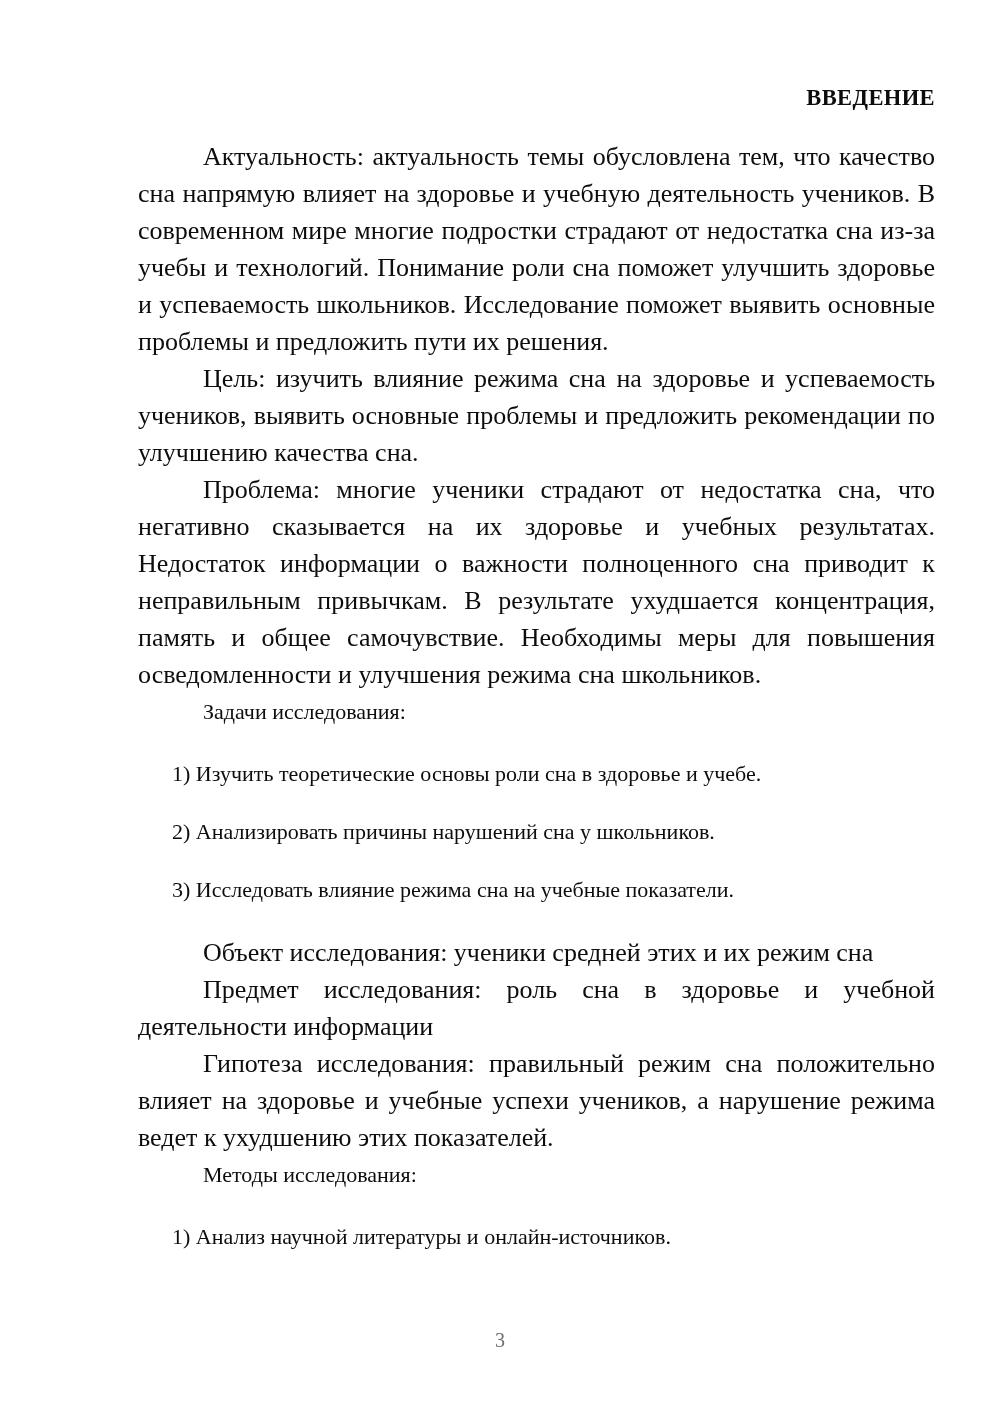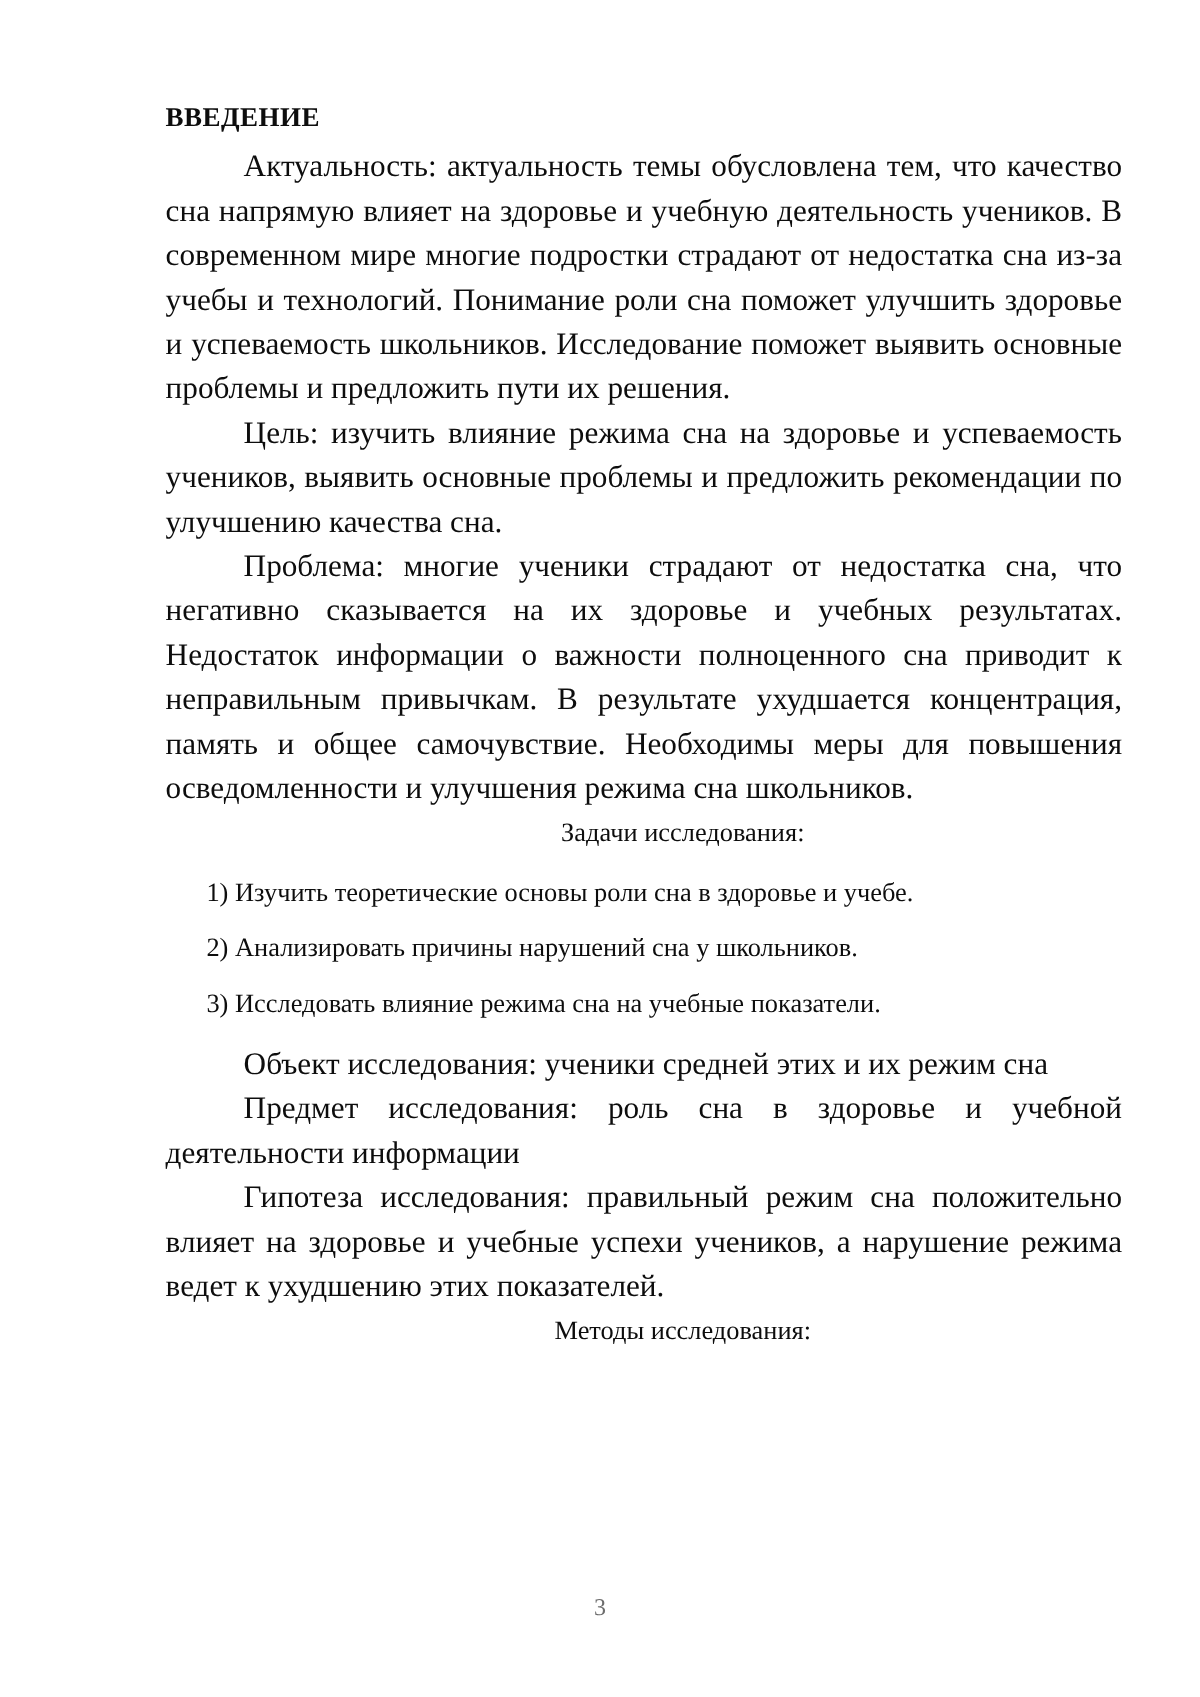--- a/index.html
+++ b/index.html
@@ -25,56 +25,56 @@
   .content {
     position: absolute;
     left: 138px;
     top: 84px;
     width: 797px;
   }
 
   .doc-title {
     font-size: 22.5px;
     font-weight: bold;
-    text-align: left;
+    text-align: right;
     letter-spacing: 0.4px;
-    margin: 0 0 8px 0;
+    margin: 0 0 26px 0;
     line-height: 1.25;
   }
 
   .para {
     font-size: 26px;
     line-height: 37px;
     text-align: justify;
     text-justify: inter-word;
     margin: 0;
     text-indent: 65px;
     hyphens: none;
   }
 
   
   .subhead {
     font-size: 22px;
     line-height: 37px;
-    text-align: center;
+    text-align: left;
     margin: 0;
     text-indent: 65px;
   }
 
   .list {
     list-style: none;
     margin: 0;
     padding: 0;
   }
 
   .list-item {
     font-size: 22px;
     line-height: 46px;
     text-align: left;
-    margin: 0;
+    margin: 12px;
     padding-left: 34px;
     text-indent: -34px;
     margin-left: 34px;
     white-space: nowrap;
   }
 
   .spacer-sm { height: 9px; }
 
   .page-number {
     position: absolute;
@@ -118,18 +118,21 @@
     <p class="para">Объект исследования: ученики средней этих и их режим сна</p>
 
     <p class="para">Предмет исследования: роль сна в здоровье и учебной деятельности информации</p>
 
     <p class="para">Гипотеза исследования: правильный режим сна положительно влияет на здоровье и учебные успехи учеников, а нарушение режима ведет к ухудшению этих показателей.</p>
 
     <p class="subhead">Методы исследования:</p>
 
     <div class="spacer-sm"></div>
 
+    <ul class="list">
+      <li class="list-item">1) Анализ научной литературы и онлайн-источников.</li>
+    </ul>
 
   </div>
 
   <div class="page-number">3</div>
 
 </div>
 
 </body></html>

